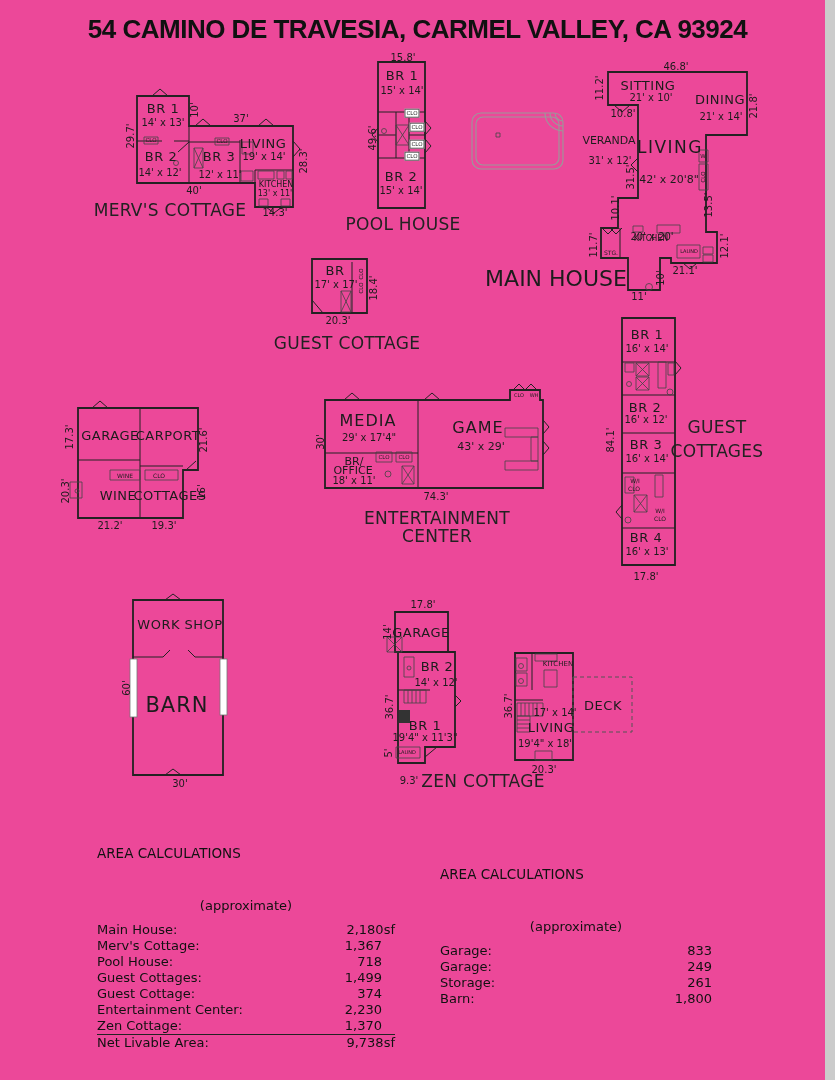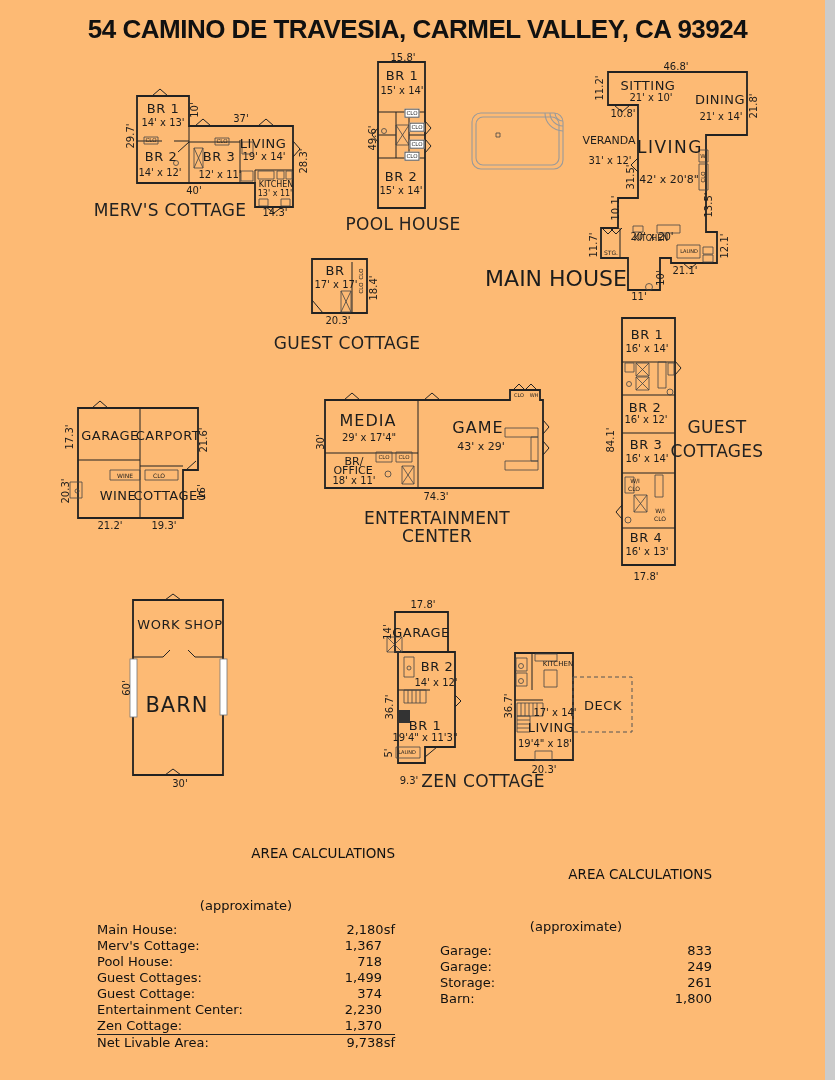--- a/index.html
+++ b/index.html
@@ -1,16 +1,16 @@
 <!DOCTYPE html>
 <html><head>
 <meta charset="utf-8">
 <style>
   html,body { margin:0; padding:0; background:#fff; }
-  #page { position:relative; width:835px; height:1080px; background:#fdba74;
+  #page { position:relative; width:835px; height:1080px; background:#ec4899;
           font-family:"DejaVu Sans",sans-serif; color:#1c1c1c; overflow:hidden; }
   #walls { position:absolute; left:0; top:0; }
   .w2 { stroke:#222; stroke-width:1.8; fill:none; }
   .w1 { stroke:#222; stroke-width:1; fill:none; }
   .fx { stroke:#444; stroke-width:0.8; fill:none; }
   .pool { stroke:#9a9a9a; stroke-width:1.1; fill:none; }
   .door { fill:#fff; stroke:#777; stroke-width:0.8; }
   .dark { fill:#333; stroke:none; }
   .deck { stroke:#555; stroke-width:1; fill:none; stroke-dasharray:4 3; }
   .c { position:absolute; transform:translate(-50%,-50%); white-space:nowrap; }
@@ -18,21 +18,21 @@
   .name { font-size:17px; color:#222; letter-spacing:0.3px; }
   .room { font-size:13px; letter-spacing:0.5px; }
   .dim  { font-size:10px; }
   .big  { font-size:16px; letter-spacing:1px; }
   .t  { font-size:5.5px; letter-spacing:0; }
   .tb { font-size:5.5px; border:1px solid #555; padding:0 1px; background:#fff; line-height:1.2; }
   .title { position:absolute; top:14px; left:0; width:100%; text-align:center;
            font-family:"Liberation Sans",sans-serif; font-weight:bold; font-size:26px;
            color:#111; letter-spacing:-0.5px; }
   .area { position:absolute; font-size:13px; color:#111; }
-  .at { text-align:right; font-size:13.5px; }
+  .at { text-align:left; font-size:13.5px; }
   .as { text-align:center; font-size:13px;margin-top:37px; }
   .rows { margin-top:9px; }
   .ar { display:flex; justify-content:space-between; height:16px; line-height:16px; }
   .ar .pad { padding-right:13px; }
   .u { border-bottom:1.5px solid #222; }
   .edge { position:absolute; right:0; top:0; width:10px; height:1080px; background:#cbcbcb; }
 </style>
 </head>
 <body>
 

